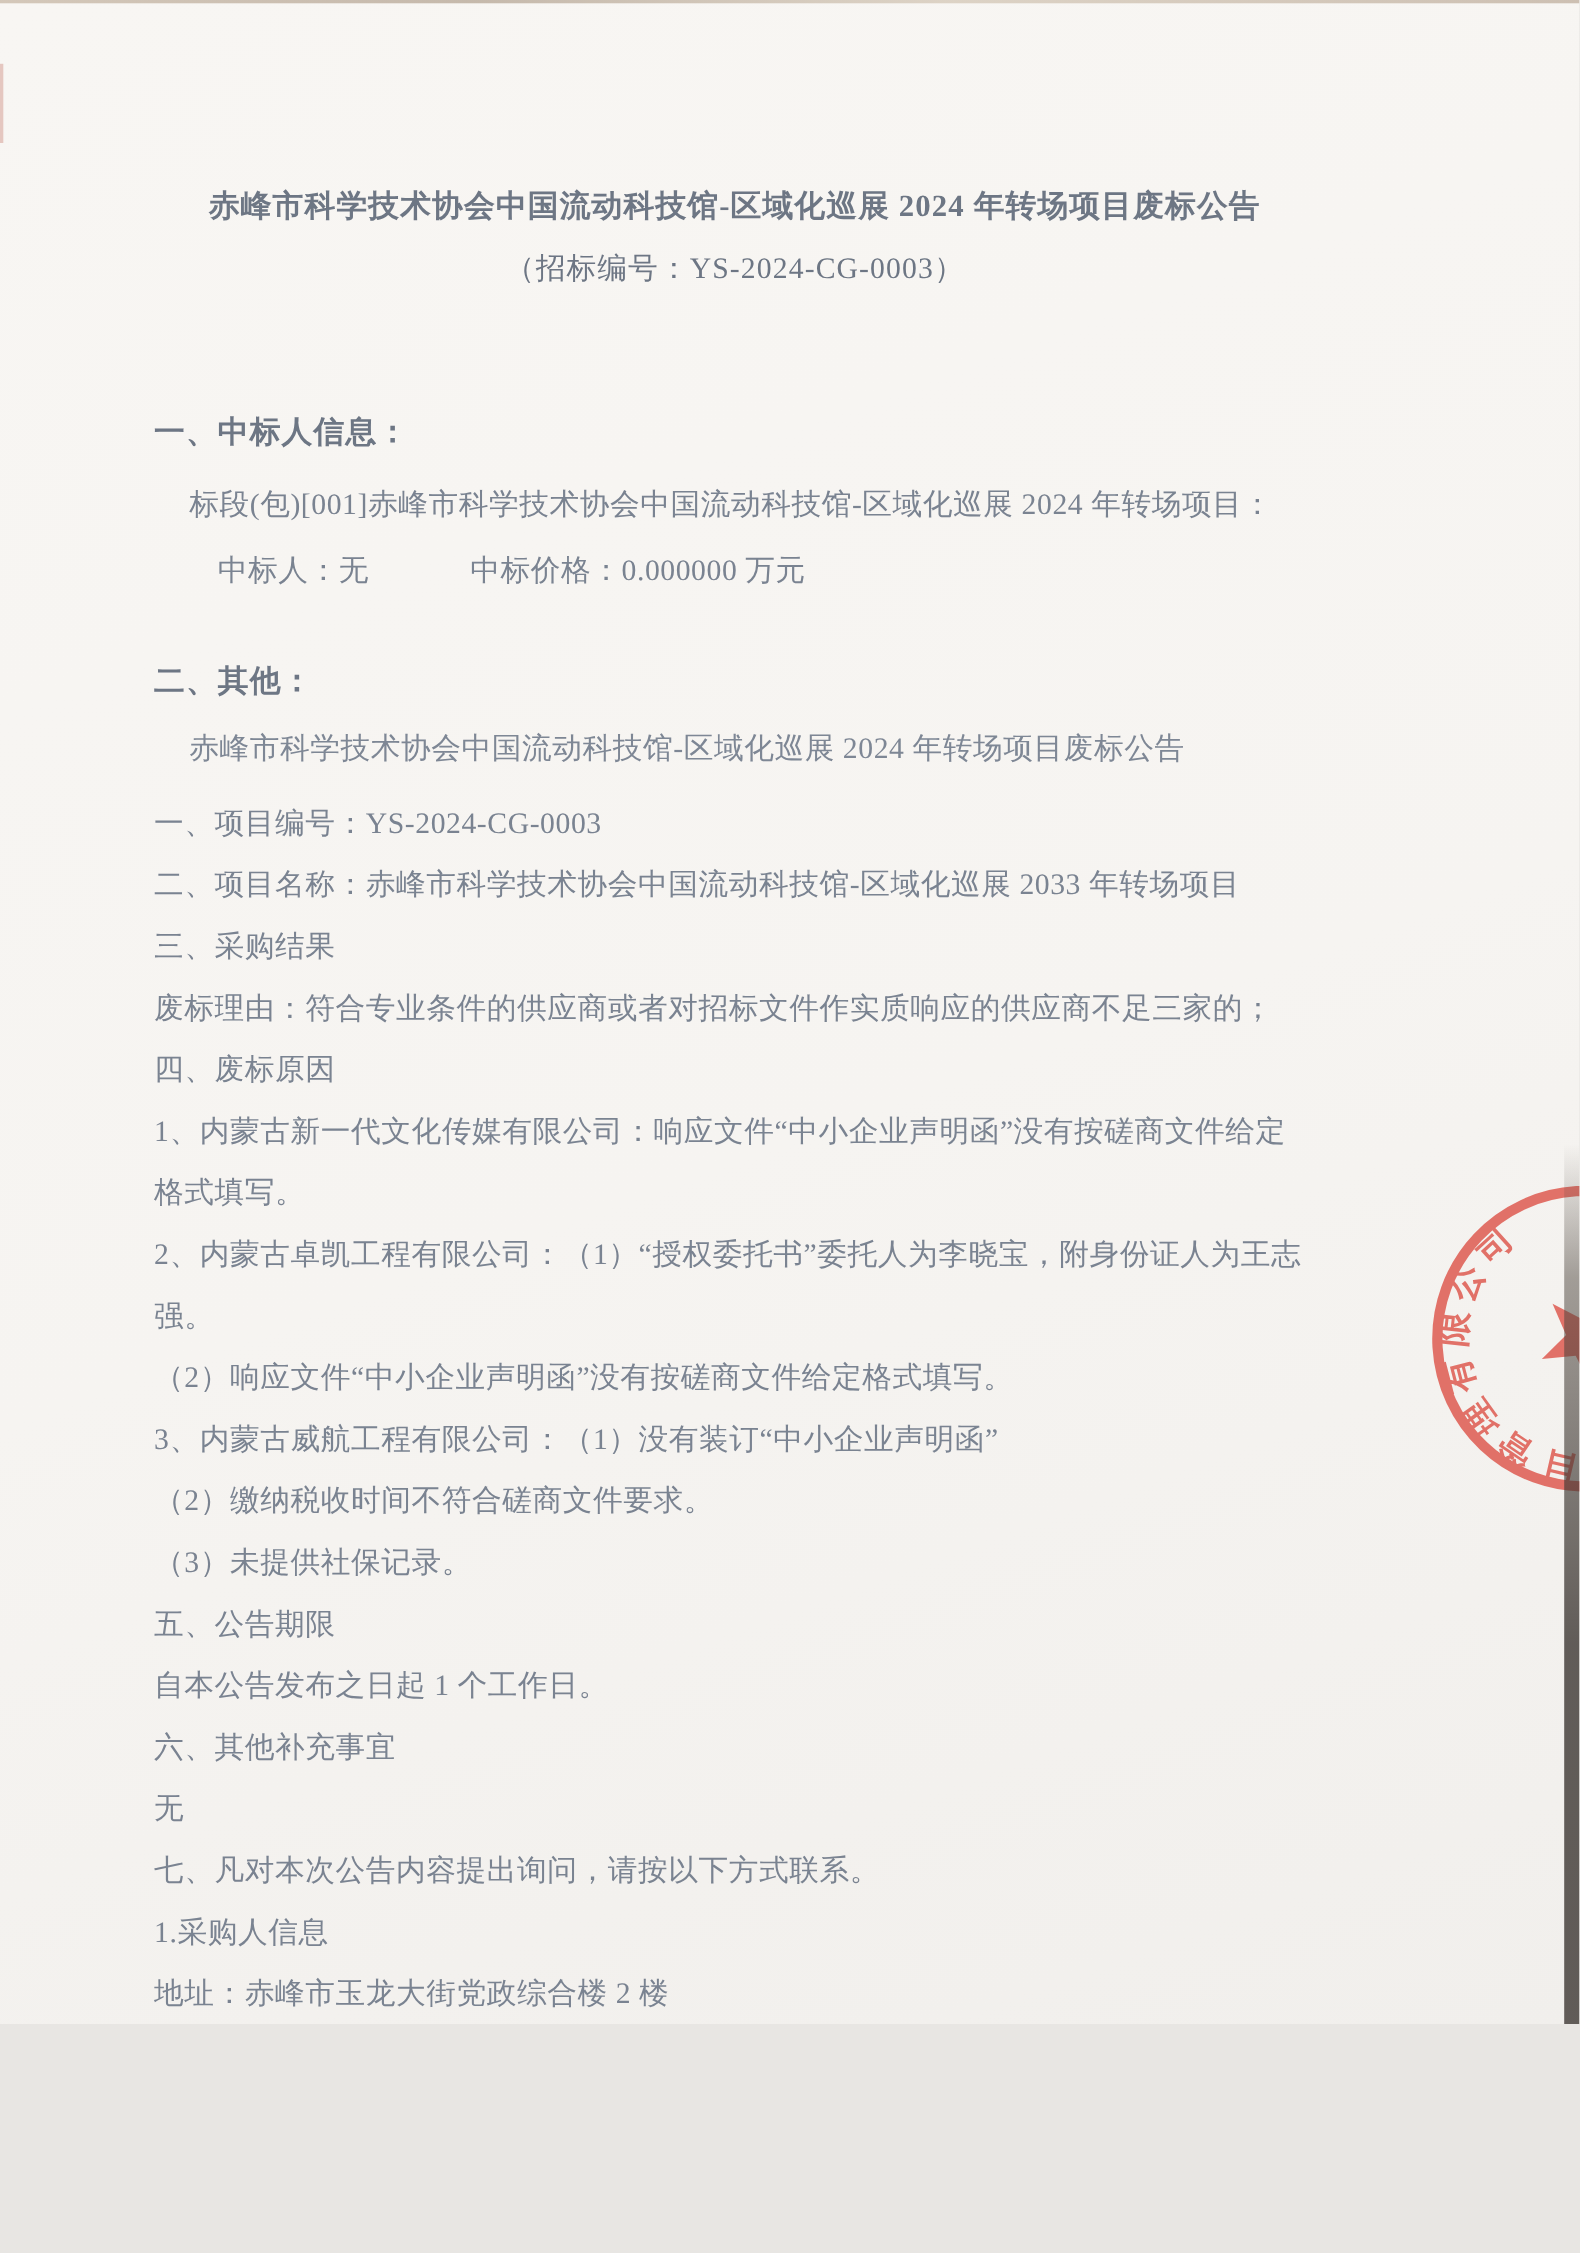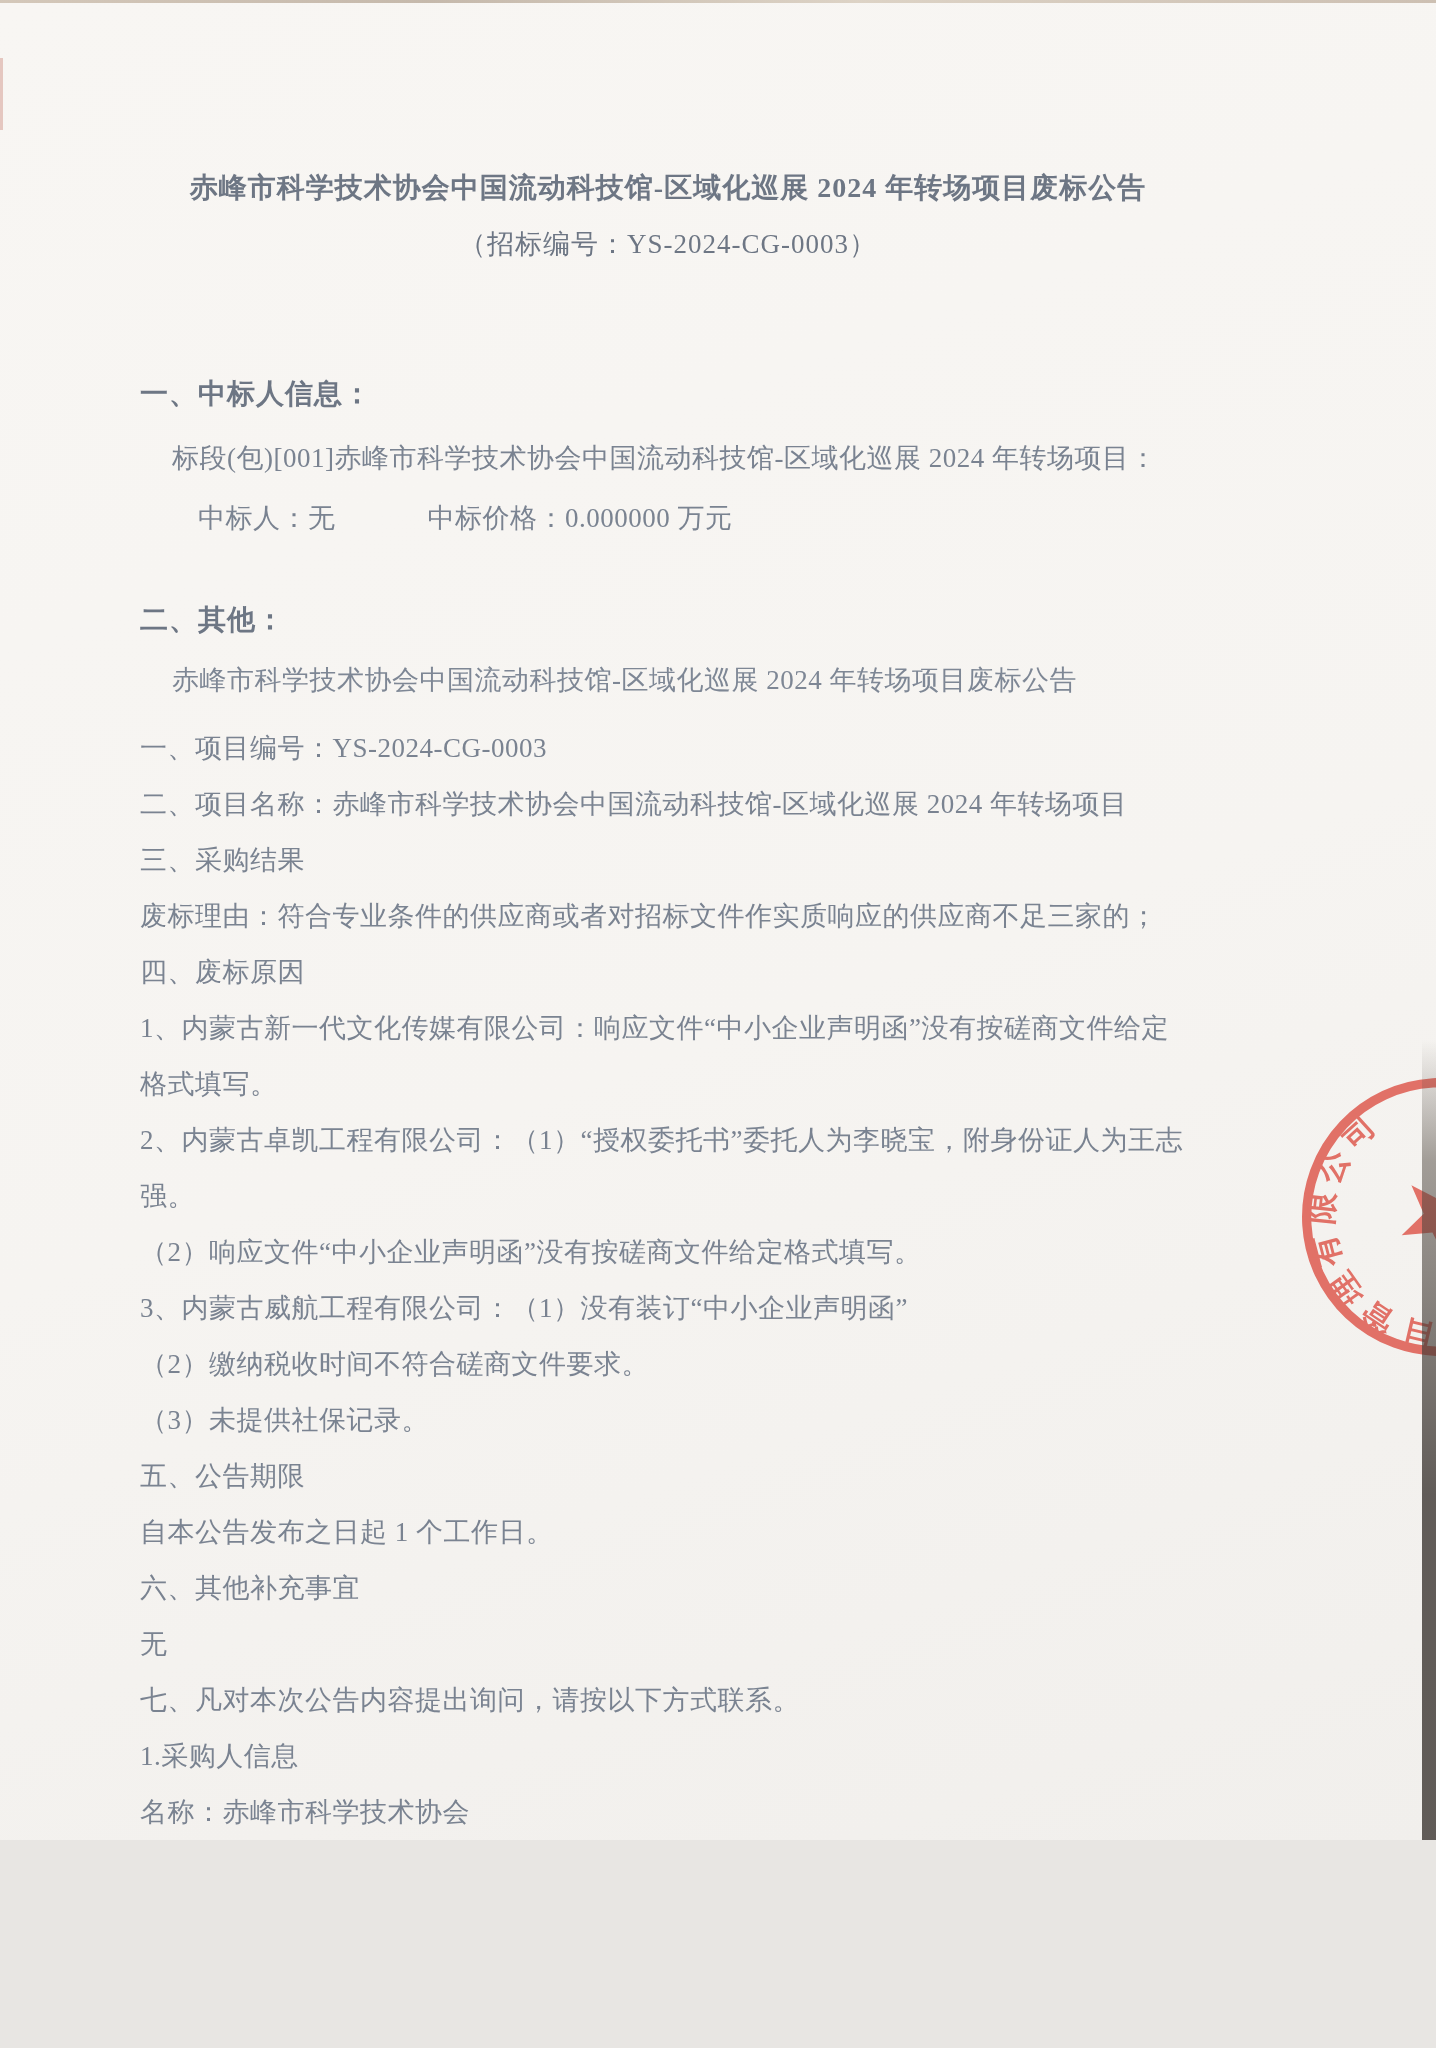--- a/index.html
+++ b/index.html
@@ -93,37 +93,36 @@
       <p class="winner-row">
         <span>中标人：</span><span>无</span><span class="price-label">中标价格：</span><span>0.000000 万元</span>
       </p>
     </section>
 
     <section>
       <h3 class="sec-heading sec2-heading">二、其他：</h3>
       <p class="sub-title">赤峰市科学技术协会中国流动科技馆-区域化巡展 2024 年转场项目废标公告</p>
       <div class="body-lines">
         <p>一、项目编号：YS-2024-CG-0003</p>
-        <p>二、项目名称：赤峰市科学技术协会中国流动科技馆-区域化巡展 2024 年转场项目</p>
+        <p>二、项目名称：赤峰市科学技术协会中国流动科技馆-区域化巡展 2033 年转场项目</p>
         <p>三、采购结果</p>
         <p>废标理由：符合专业条件的供应商或者对招标文件作实质响应的供应商不足三家的；</p>
         <p>四、废标原因</p>
         <p>1、内蒙古新一代文化传媒有限公司：响应文件“中小企业声明函”没有按磋商文件给定格式填写。</p>
         <p>2、内蒙古卓凯工程有限公司：（1）“授权委托书”委托人为李晓宝，附身份证人为王志强。</p>
         <p>（2）响应文件“中小企业声明函”没有按磋商文件给定格式填写。</p>
         <p>3、内蒙古威航工程有限公司：（1）没有装订“中小企业声明函”</p>
         <p>（2）缴纳税收时间不符合磋商文件要求。</p>
         <p>（3）未提供社保记录。</p>
         <p>五、公告期限</p>
         <p>自本公告发布之日起 1 个工作日。</p>
         <p>六、其他补充事宜</p>
         <p>无</p>
         <p>七、凡对本次公告内容提出询问，请按以下方式联系。</p>
         <p>1.采购人信息</p>
-        <p>名称：赤峰市科学技术协会</p>
         <p>地址：赤峰市玉龙大街党政综合楼 2 楼</p>
       </div>
     </section>
   </div>
 
   <div class="stamp-wrap">
     <svg viewBox="0 0 300 300" width="310" height="310">
       <g transform="rotate(-115 150 150)" opacity="0.8">
         <circle cx="150" cy="150" r="130" fill="none" stroke="#dd5146" stroke-width="9"></circle>
         <path id="sealArcTop" d="M 45,150 A 105,105 0 0 1 255,150" fill="none"></path>

